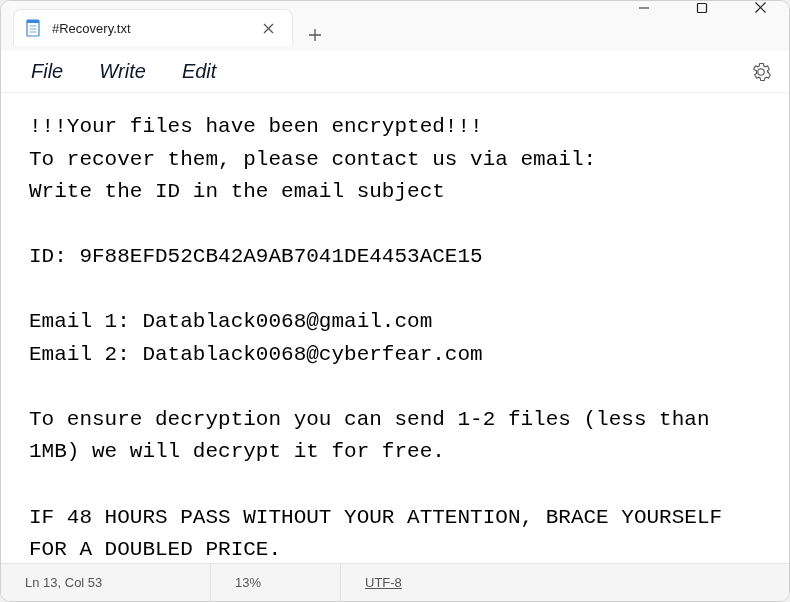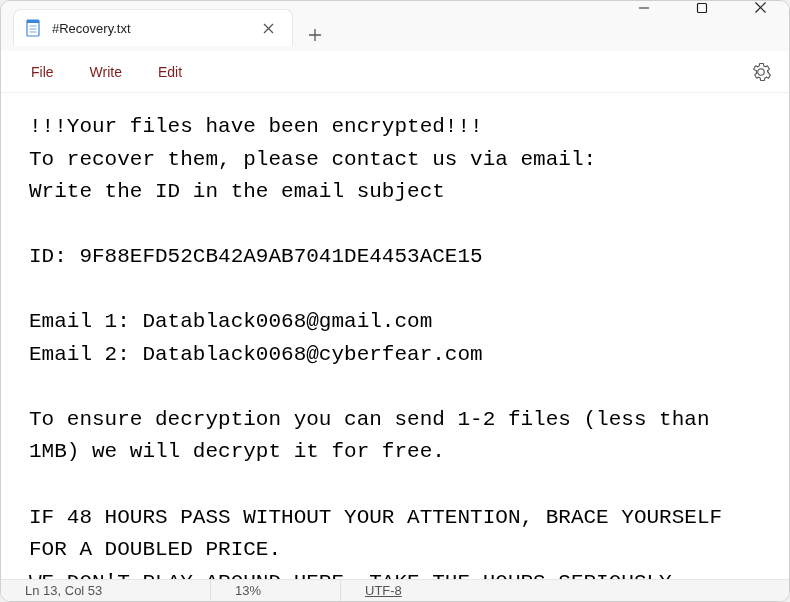--- a/index.html
+++ b/index.html
@@ -91,23 +91,24 @@
 .menubar {
   height: 42px;
   display: flex;
   align-items: center;
   padding: 0 12px;
   background: #ffffff;
   border-bottom: 1px solid #eeeeee;
 }
 .menu-item {
   padding: 6px 18px;
-  font-size: 14px;
-  color: #7f1d1d;
+  font-size: 20px;
+  color: #0f172a;
   border-radius: 4px;
+  font-style: italic;
 }
 .menu-spacer { flex: 1; }
 .settings-btn {
   width: 32px;
   height: 32px;
   display: flex;
   align-items: center;
   justify-content: center;
   color: #555;
 }
@@ -117,21 +118,21 @@
   font-family: Consolas, "Courier New", monospace;
   font-size: 21px;
   line-height: 1.55;
   color: #000;
   white-space: pre-wrap;
   word-wrap: break-word;
   overflow: auto;
   background: #ffffff;
 }
 .statusbar {
-  height: 22px;
+  height: 38px;
   display: flex;
   align-items: center;
   background: #f5f5f5;
   border-top: 1px solid #e5e5e5;
   font-size: 13px;
   color: #555;
 }
 .status-cell {
   padding: 0 24px;
   border-right: 1px solid #e0e0e0;

